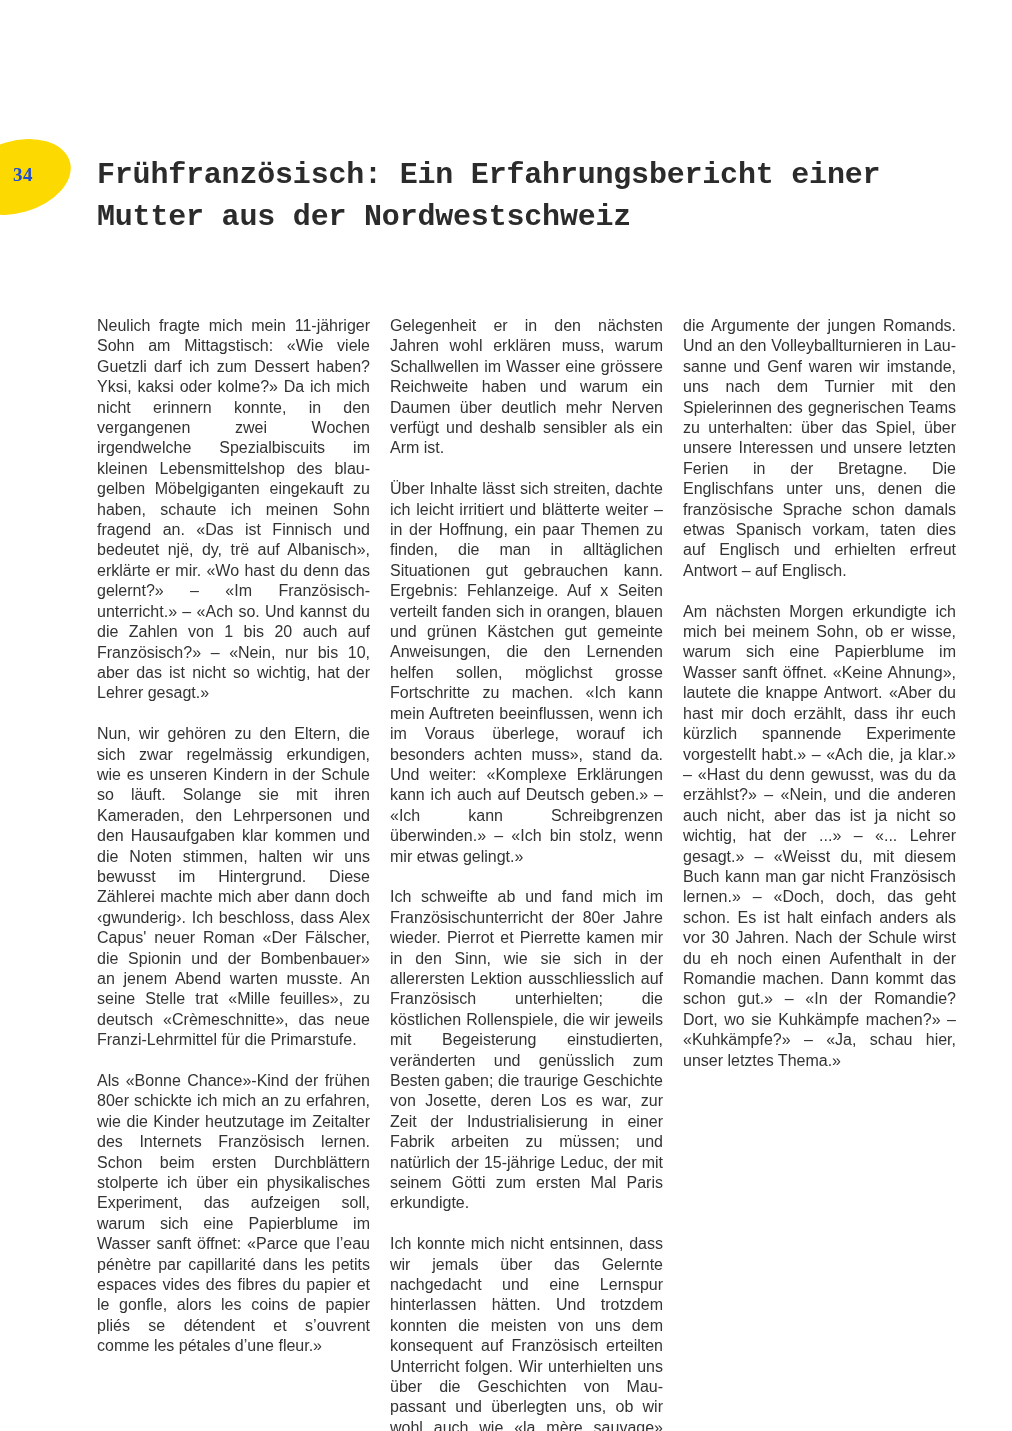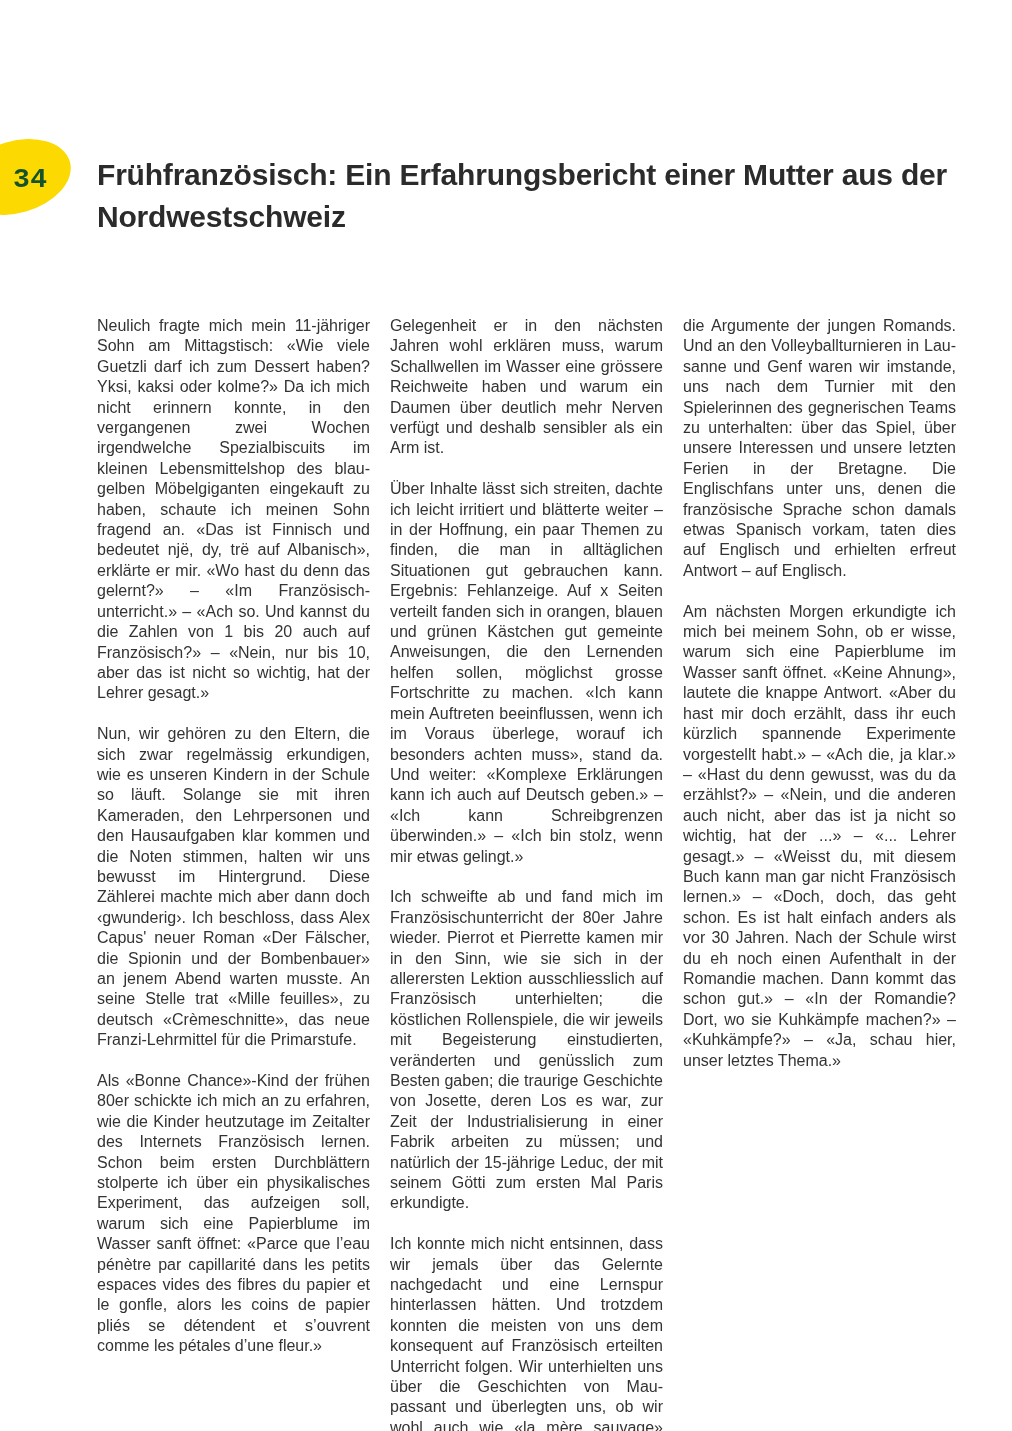--- a/index.html
+++ b/index.html
@@ -23,33 +23,33 @@
       height: 72px;
       background: #fcd900;
       border-radius: 50%;
       transform: rotate(-16deg);
       transform-origin: center;
     }
     .page-number {
       position: absolute;
       left: 13px;
       top: 164px;
-      font-family: Liberation Mono, monospace;
+      font-family: Liberation Serif, serif;
       font-weight: bold;
-      font-size: 28px;
-      color: #14532d;
+      font-size: 19px;
+      color: #1d4ed8;
       letter-spacing: 0.5px;
     }
     .title {
       position: absolute;
       left: 97px;
       top: 154px;
       width: 860px;
       margin: 0;
-      font-family: Liberation Sans, sans-serif;
+      font-family: Liberation Mono, monospace;
       font-weight: bold;
       font-size: 30px;
       line-height: 42px;
       color: #2b2b2b;
       letter-spacing: -0.2px;
     }
     .column {
       position: absolute;
       top: 316px;
       width: 273px;

